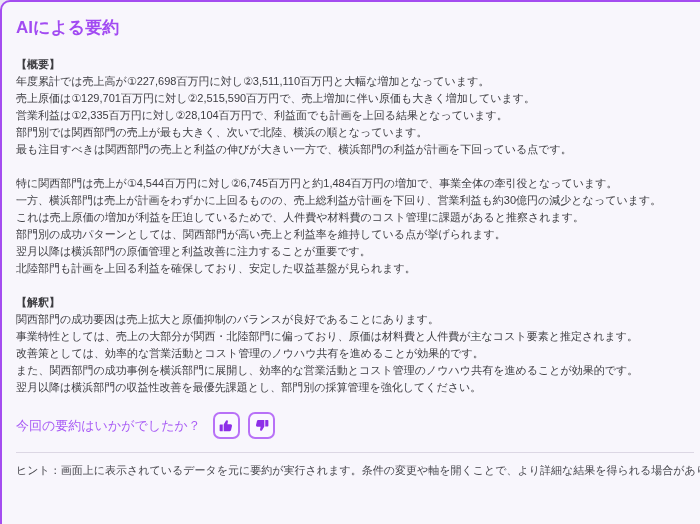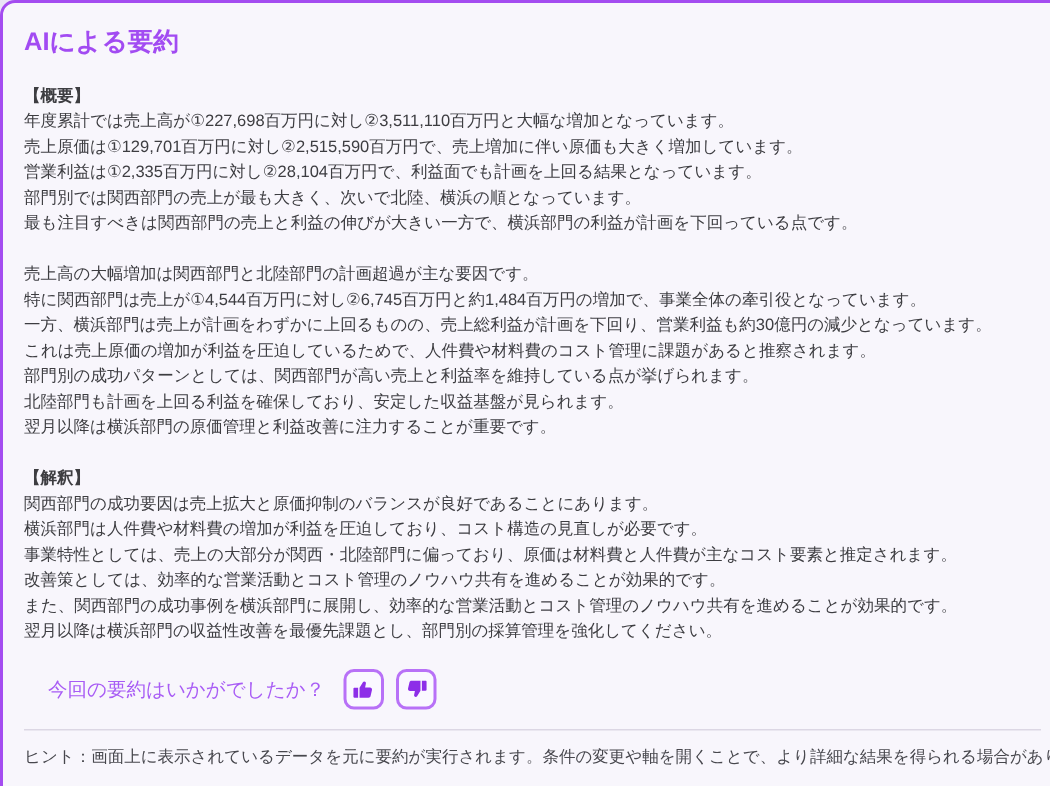--- a/index.html
+++ b/index.html
@@ -44,21 +44,20 @@
     color: #3d3d41;
     line-height: 17px;
     margin: 0;
     white-space: nowrap;
   }
   .feedback-row {
     margin-top: 16px;
     display: flex;
     align-items: center;
     gap: 8px;
-    margin-left: 16px;
   }
   .feedback-question {
     font-size: 13px;
     color: #a85cf5;
     margin-right: 4px;
   }
   .thumb-btn {
     width: 27px;
     height: 27px;
     box-sizing: border-box;
@@ -98,33 +97,31 @@
   <div class="section">
     <p class="section-heading">【概要】</p>
     <p>年度累計では売上高が①227,698百万円に対し②3,511,110百万円と大幅な増加となっています。</p>
     <p>売上原価は①129,701百万円に対し②2,515,590百万円で、売上増加に伴い原価も大きく増加しています。</p>
     <p>営業利益は①2,335百万円に対し②28,104百万円で、利益面でも計画を上回る結果となっています。</p>
     <p>部門別では関西部門の売上が最も大きく、次いで北陸、横浜の順となっています。</p>
     <p>最も注目すべきは関西部門の売上と利益の伸びが大きい一方で、横浜部門の利益が計画を下回っている点です。</p>
   </div>
 
   <div class="section">
-    <p>売上高の大幅増加は関西部門と北陸部門の計画超過が主な要因です。</p>
     <p>特に関西部門は売上が①4,544百万円に対し②6,745百万円と約1,484百万円の増加で、事業全体の牽引役となっています。</p>
     <p>一方、横浜部門は売上が計画をわずかに上回るものの、売上総利益が計画を下回り、営業利益も約30億円の減少となっています。</p>
     <p>これは売上原価の増加が利益を圧迫しているためで、人件費や材料費のコスト管理に課題があると推察されます。</p>
     <p>部門別の成功パターンとしては、関西部門が高い売上と利益率を維持している点が挙げられます。</p>
+    <p>翌月以降は横浜部門の原価管理と利益改善に注力することが重要です。</p>
     <p>北陸部門も計画を上回る利益を確保しており、安定した収益基盤が見られます。</p>
-    <p>翌月以降は横浜部門の原価管理と利益改善に注力することが重要です。</p>
   </div>
 
   <div class="section">
     <p class="section-heading">【解釈】</p>
     <p>関西部門の成功要因は売上拡大と原価抑制のバランスが良好であることにあります。</p>
-    <p>横浜部門は人件費や材料費の増加が利益を圧迫しており、コスト構造の見直しが必要です。</p>
     <p>事業特性としては、売上の大部分が関西・北陸部門に偏っており、原価は材料費と人件費が主なコスト要素と推定されます。</p>
     <p>改善策としては、効率的な営業活動とコスト管理のノウハウ共有を進めることが効果的です。</p>
     <p>また、関西部門の成功事例を横浜部門に展開し、効率的な営業活動とコスト管理のノウハウ共有を進めることが効果的です。</p>
     <p>翌月以降は横浜部門の収益性改善を最優先課題とし、部門別の採算管理を強化してください。</p>
   </div>
 
   <div class="feedback-row">
     <span class="feedback-question">今回の要約はいかがでしたか？</span>
     <button class="thumb-btn" type="button">
       <span style="display:flex;">

